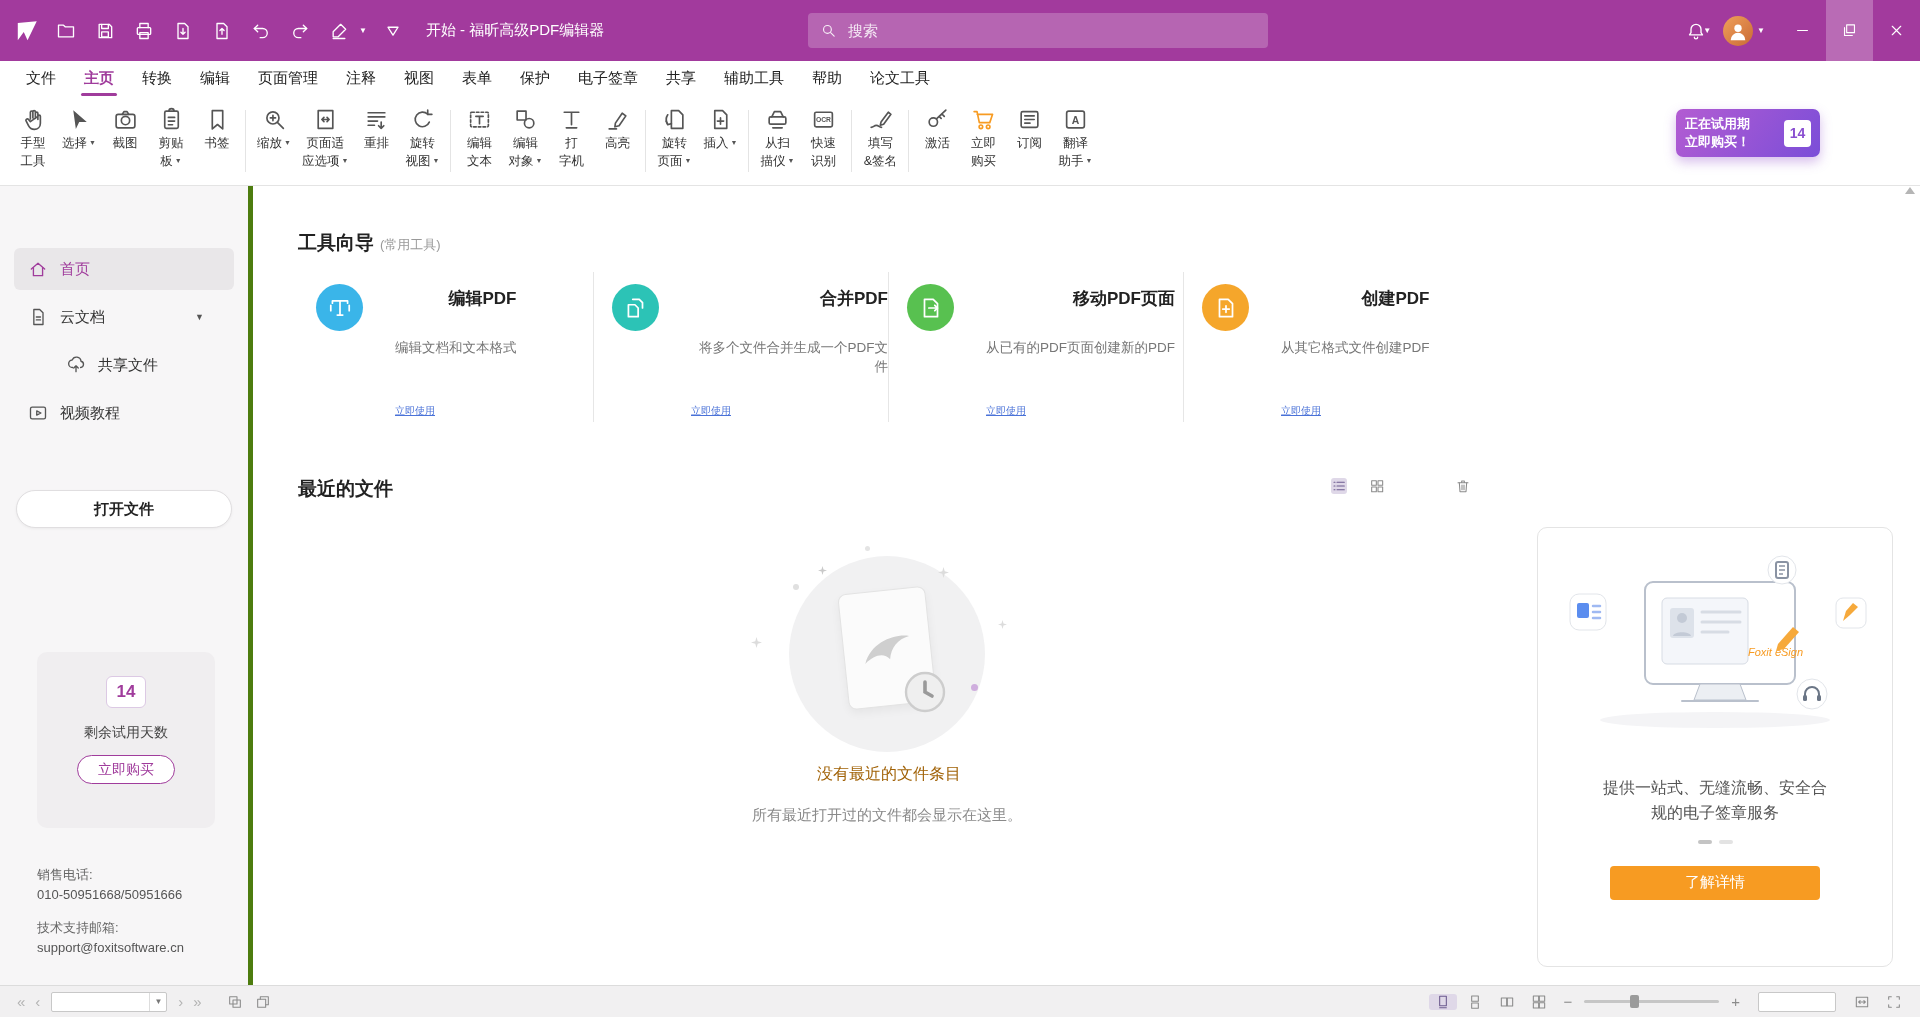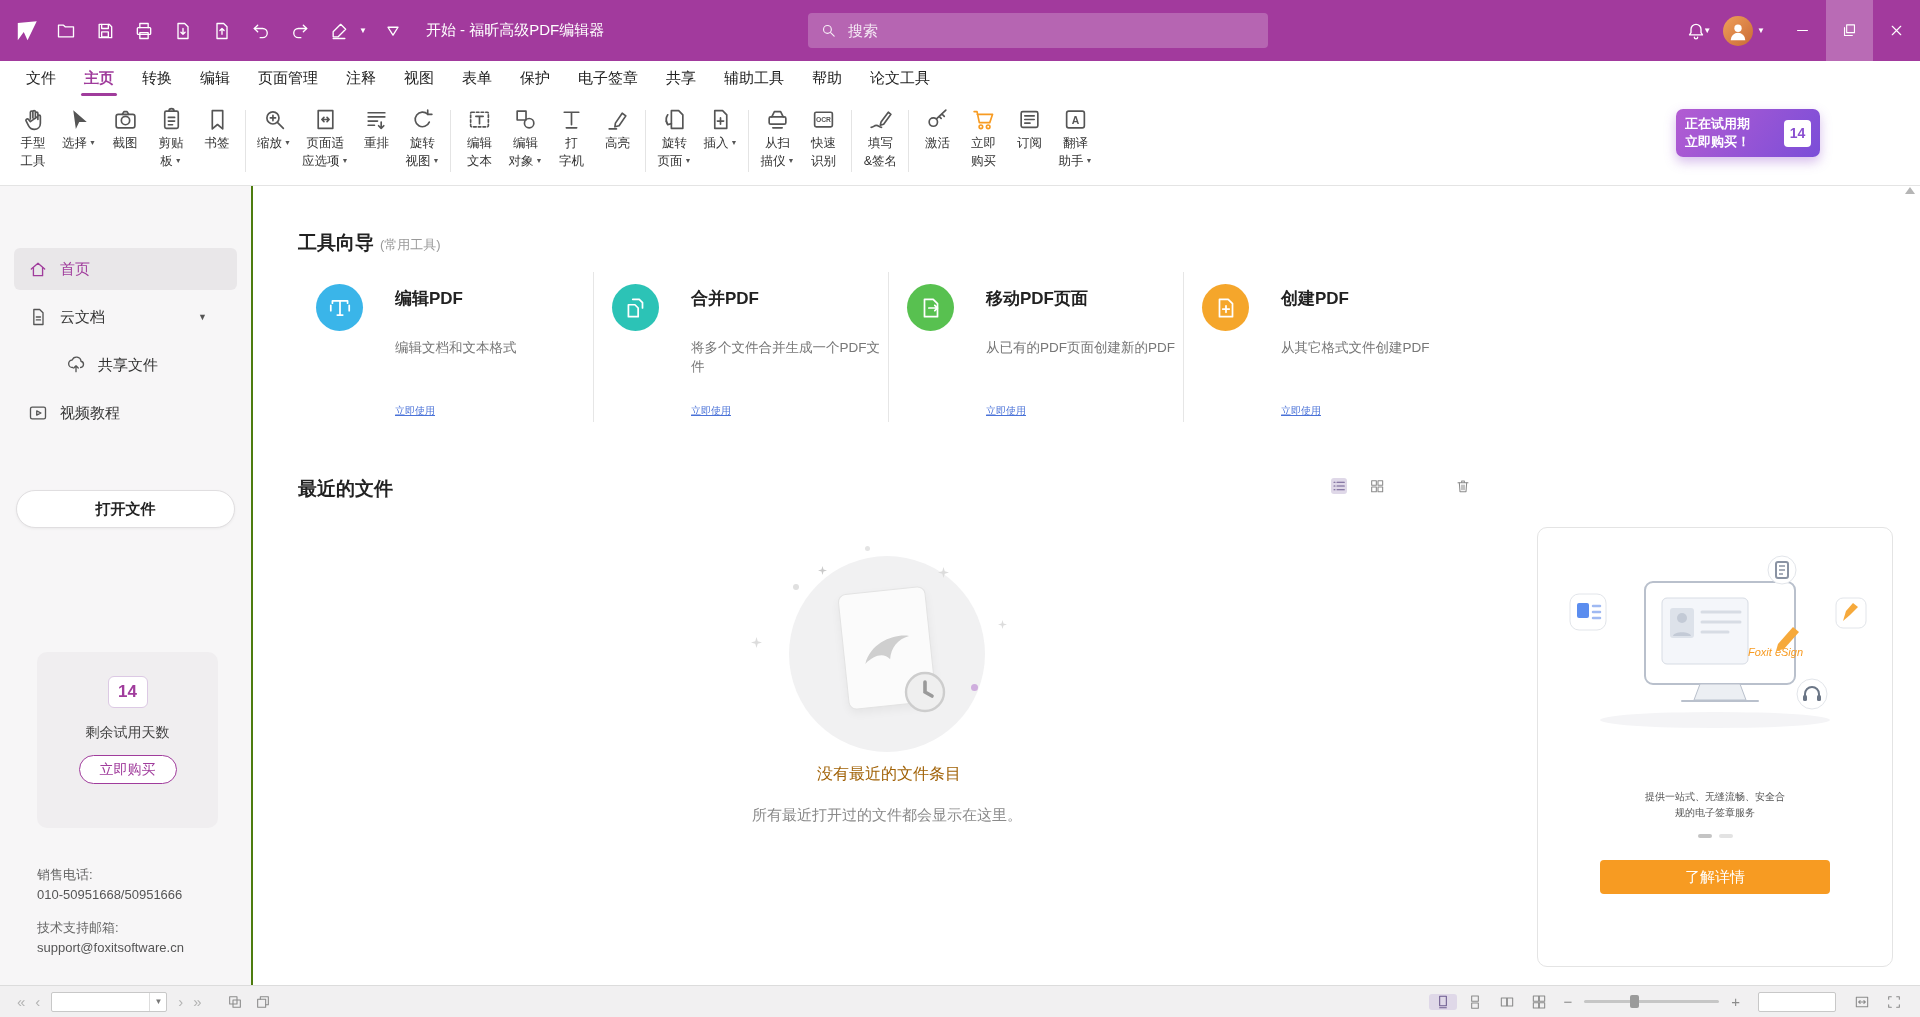--- a/index.html
+++ b/index.html
@@ -47,21 +47,21 @@
   .rb-div{width:1px;height:62px;background:#e4e4e4;margin:0 5px;flex:0 0 1px;}
   .trial-badge{position:absolute;right:100px;top:13px;width:144px;height:48px;border-radius:7px;
     background:linear-gradient(125deg,#b35cd2,#7b4ed8);display:flex;align-items:center;padding:0 9px;
     box-shadow:0 5px 12px rgba(140,70,200,.35);color:#fff;}
   .badge-text{font-size:13px;font-weight:bold;line-height:1.35;}
   .badge-days{margin-left:auto;width:27px;height:27px;background:#fff;color:#8a4fd0;font-weight:bold;font-size:14px;
     border-radius:4px;display:flex;align-items:center;justify-content:center;}
 
   
   .bodyrow{flex:1;display:flex;min-height:0;}
-  .sidebar{flex:0 0 253px;width:253px;background:#f7f6f7;border-right:2px solid #4d7c0f;position:relative;padding-top:56px;}
+  .sidebar{flex:0 0 253px;width:253px;background:#f7f6f7;border-right:5px solid #4d7c0f;position:relative;padding-top:56px;}
   .sb-item{margin:6px 14px;height:42px;border-radius:6px;display:flex;align-items:center;padding:0 14px;gap:12px;
     font-size:15px;color:#333;}
   .sb-item svg{width:20px;height:20px;color:#555;flex:0 0 20px;}
   .sb-item.active{background:#e9e7e9;color:#a03c9c;}
   .sb-item.active svg{color:#a03c9c;}
   .sb-item.indent{padding-left:52px;}
   .sb-caret{margin-left:auto;margin-right:16px;font-size:9px;color:#555;}
   .open-file{margin:56px 16px 0;height:38px;border-radius:19px;background:#fff;border:1px solid #e0dee0;
     display:flex;align-items:center;justify-content:center;font-size:15px;font-weight:bold;color:#222;
     box-shadow:0 1px 3px rgba(0,0,0,.05);}
@@ -77,21 +77,21 @@
 
   .main{flex:1;position:relative;background:#fff;overflow:hidden;}
   .scroll-up{position:absolute;top:1px;right:5px;width:0;height:0;border-left:5px solid transparent;
     border-right:5px solid transparent;border-bottom:7px solid #b5b5b5;}
 
   .tools-header{position:absolute;left:45px;top:44px;font-size:19px;font-weight:bold;color:#222;}
   .tools-sub{font-size:13px;color:#999;font-weight:normal;margin-left:6px;}
   .cards{position:absolute;left:45px;top:86px;display:flex;height:150px;}
   .card{width:295px;position:relative;padding:12px 0 0 18px;}
   .card + .card{border-left:1px solid #e6e6e6;}
-  .card-top{display:flex;gap:32px;}
+  .card-top{display:flex;gap:32px;text-align:right;}
   .card-icon{width:47px;height:47px;border-radius:50%;display:flex;align-items:center;justify-content:center;flex:0 0 47px;}
   .card-icon svg{width:26px;height:26px;color:#fff;}
   .card-title{font-size:17px;font-weight:bold;color:#222;margin-top:3px;}
   .card-desc{font-size:13.5px;color:#777;margin-top:29px;line-height:1.4;max-width:200px;}
   .card-link{position:absolute;left:97px;bottom:4px;font-size:10px;color:#4a72d8;text-decoration:underline;}
 
   .recent-title{position:absolute;left:45px;top:290px;font-size:19px;font-weight:bold;color:#222;}
   .recent-tools{position:absolute;left:1078px;top:292px;display:flex;align-items:center;gap:22px;}
   .recent-tools svg{width:21px;height:21px;color:#777;}
   .recent-tools .active svg{color:#a03c9c;}
@@ -105,24 +105,24 @@
   .illus-clock{position:absolute;left:112px;top:112px;width:48px;height:48px;}
   .illus-clock svg{width:48px;height:48px;}
   .sparkle{position:absolute;width:11px;height:11px;color:#dcdcdc;}
   .sparkle svg{width:11px;height:11px;}
   .sdot{position:absolute;border-radius:50%;}
   .empty-title{position:absolute;left:436px;width:400px;top:578px;text-align:center;font-size:16px;color:#a16207;}
   .empty-desc{position:absolute;left:384px;width:500px;top:620px;text-align:center;font-size:15px;color:#8a8a8a;}
 
   .promo{position:absolute;right:27px;top:341px;width:356px;height:440px;border:1px solid #e4e4e4;border-radius:10px;
     background:#fff;display:flex;flex-direction:column;align-items:center;}
-  .promo-text{margin-top:57px;font-size:10px;color:#555;text-align:center;line-height:1.55;}
+  .promo-text{margin-top:44px;font-size:16px;color:#555;text-align:center;line-height:1.55;}
   .promo-dots{margin-top:14px;display:flex;gap:7px;align-items:center;}
   .promo-dots span{width:14px;height:4px;border-radius:2px;}
-  .promo-btn{margin-top:22px;width:230px;height:34px;background:#f79b22;border-radius:4px;color:#fff;font-size:15px;
+  .promo-btn{margin-top:22px;width:210px;height:34px;background:#f79b22;border-radius:4px;color:#fff;font-size:15px;
     display:flex;align-items:center;justify-content:center;}
 
   
   .statusbar{flex:0 0 32px;height:32px;background:#f1f0f1;border-top:1px solid #dcdcdc;display:flex;align-items:center;
     padding:0 12px;font-size:14px;color:#8b8b8b;position:relative;}
   .nav-ch{padding:0 5px;color:#b3b3b3;font-size:15px;}
   .page-box{width:116px;height:20px;background:#fff;border:1px solid #c8c8c8;border-radius:2px;display:flex;align-items:center;margin:0 6px;}
   .page-box input{flex:1;border:none;outline:none;min-width:0;font-size:12px;padding:0 4px;font-family:inherit;}
   .page-box .pb-caret{font-size:8px;color:#777;padding:0 4px;border-left:1px solid #ddd;height:100%;display:flex;align-items:center;}
   .sb-ico{display:flex;align-items:center;justify-content:center;padding:0 6px;}

